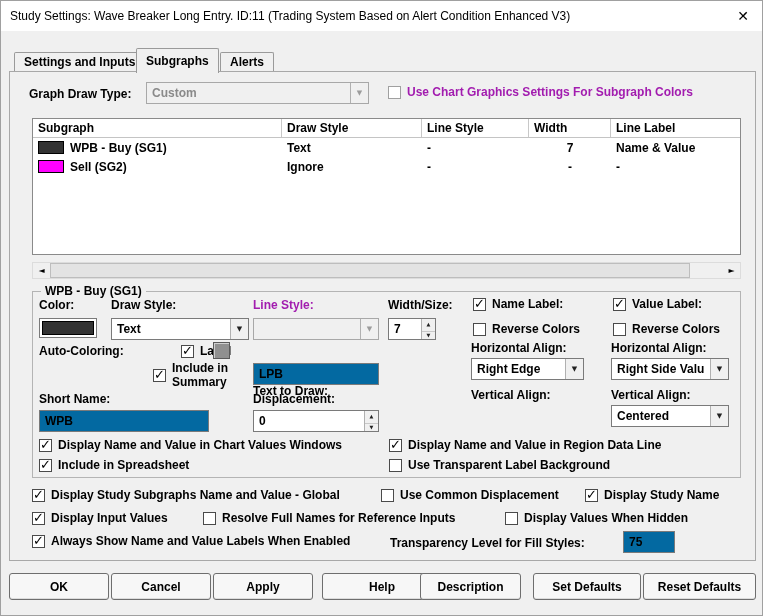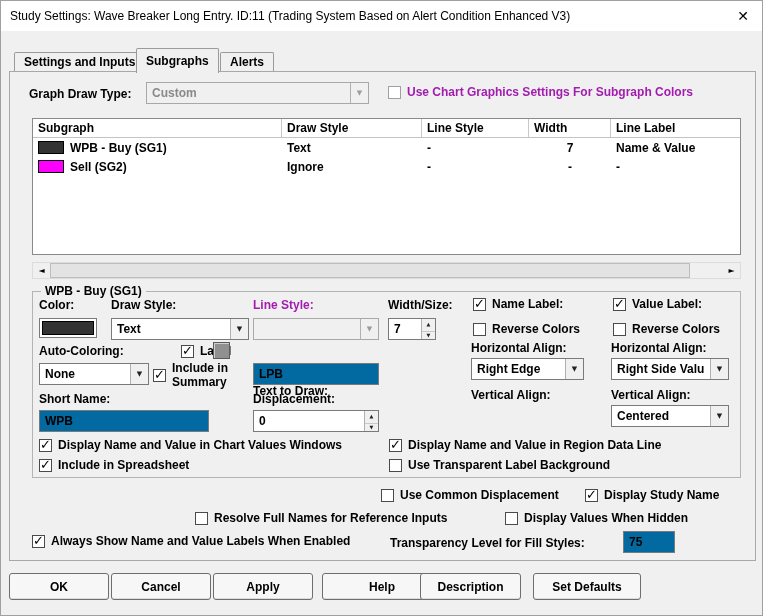--- a/index.html
+++ b/index.html
@@ -263,24 +263,20 @@
   <div class="lbl" style="left:38px; top:343px;">Auto-Coloring:</div>
   <div class="cbrow" style="left:152px; top:343px;padding-left:28px;">
     <span class="cb checked"></span>
     <span class="cb-label">Label</span>
   </div>
   <div class="mini-swatch" style="left: 212px; top: 341px; background: rgb(144, 144, 144);"></div>
   <div class="lbl" style="left:252px; top:343px;margin-top:40px;">Text to Draw:</div>
   <div class="lbl" style="left:470px; top:340px;">Horizontal Align:</div>
   <div class="lbl" style="left:610px; top:340px;">Horizontal Align:</div>
 
-  <div class="dd" style="left:38px; top:362px; width:110px;">
-    <span class="dd-text">None</span>
-    <span class="dd-btn"></span>
-  </div>
   <div class="cbrow" style="left:152px; top:360px;">
     <span class="cb checked"></span>
     <span class="cb-label wrap2">Include in Summary</span>
   </div>
   <div class="inp" style="left:252px; top:362px; width:126px;">LPB</div>
   <div class="dd" style="left:470px; top:357px; width:113px;">
     <span class="dd-text">Right Edge</span>
     <span class="dd-btn"></span>
   </div>
   <div class="dd" style="left:610px; top:357px; width:118px;">
@@ -316,30 +312,38 @@
   </div>
   <div class="cbrow" style="left:38px; top:457px;">
     <span class="cb checked"></span>
     <span class="cb-label">Include in Spreadsheet</span>
   </div>
   <div class="cbrow" style="left:388px; top:457px;">
     <span class="cb"></span>
     <span class="cb-label">Use Transparent Label Background</span>
   </div>
 
+  <div class="cbrow" style="left:31px; top:487px;">
+    <span class="cb checked"></span>
+    <span class="cb-label">Display Study Subgraphs Name and Value - Global</span>
+  </div>
   <div class="cbrow" style="left:380px; top:487px;">
     <span class="cb"></span>
     <span class="cb-label">Use Common Displacement</span>
   </div>
   <div class="cbrow" style="left:584px; top:487px;">
     <span class="cb checked"></span>
     <span class="cb-label">Display Study Name</span>
   </div>
 
-  <div class="cbrow" style="left:194px; top:510px;">
+  <div class="cbrow" style="left:31px; top:510px;">
+    <span class="cb checked"></span>
+    <span class="cb-label">Display Input Values</span>
+  </div>
+  <div class="cbrow" style="left:202px; top:510px;">
     <span class="cb"></span>
     <span class="cb-label">Resolve Full Names for Reference Inputs</span>
   </div>
   <div class="cbrow" style="left:504px; top:510px;">
     <span class="cb"></span>
     <span class="cb-label">Display Values When Hidden</span>
   </div>
 
   <div class="cbrow" style="left:31px; top:533px;">
     <span class="cb checked"></span>
@@ -347,14 +351,15 @@
   </div>
   <div class="lbl" style="left:389px; top:535px;">Transparency Level for Fill Styles:</div>
   <div class="inp" style="left:622px; top:530px; width:52px;">75</div>
 
   <div class="btn" style="left:8px;   width:100px;">OK</div>
   <div class="btn" style="left:110px; width:100px;">Cancel</div>
   <div class="btn" style="left:212px; width:100px;">Apply</div>
   <div class="btn" style="left:321px; width:120px;">Help</div>
   <div class="btn" style="left:419px; width:101px;">Description</div>
   <div class="btn" style="left:532px; width:108px;">Set Defaults</div>
+  <div class="btn" style="left:642px; width:113px;">Reset Defaults</div>
 
 </div>
 
 </body></html>

